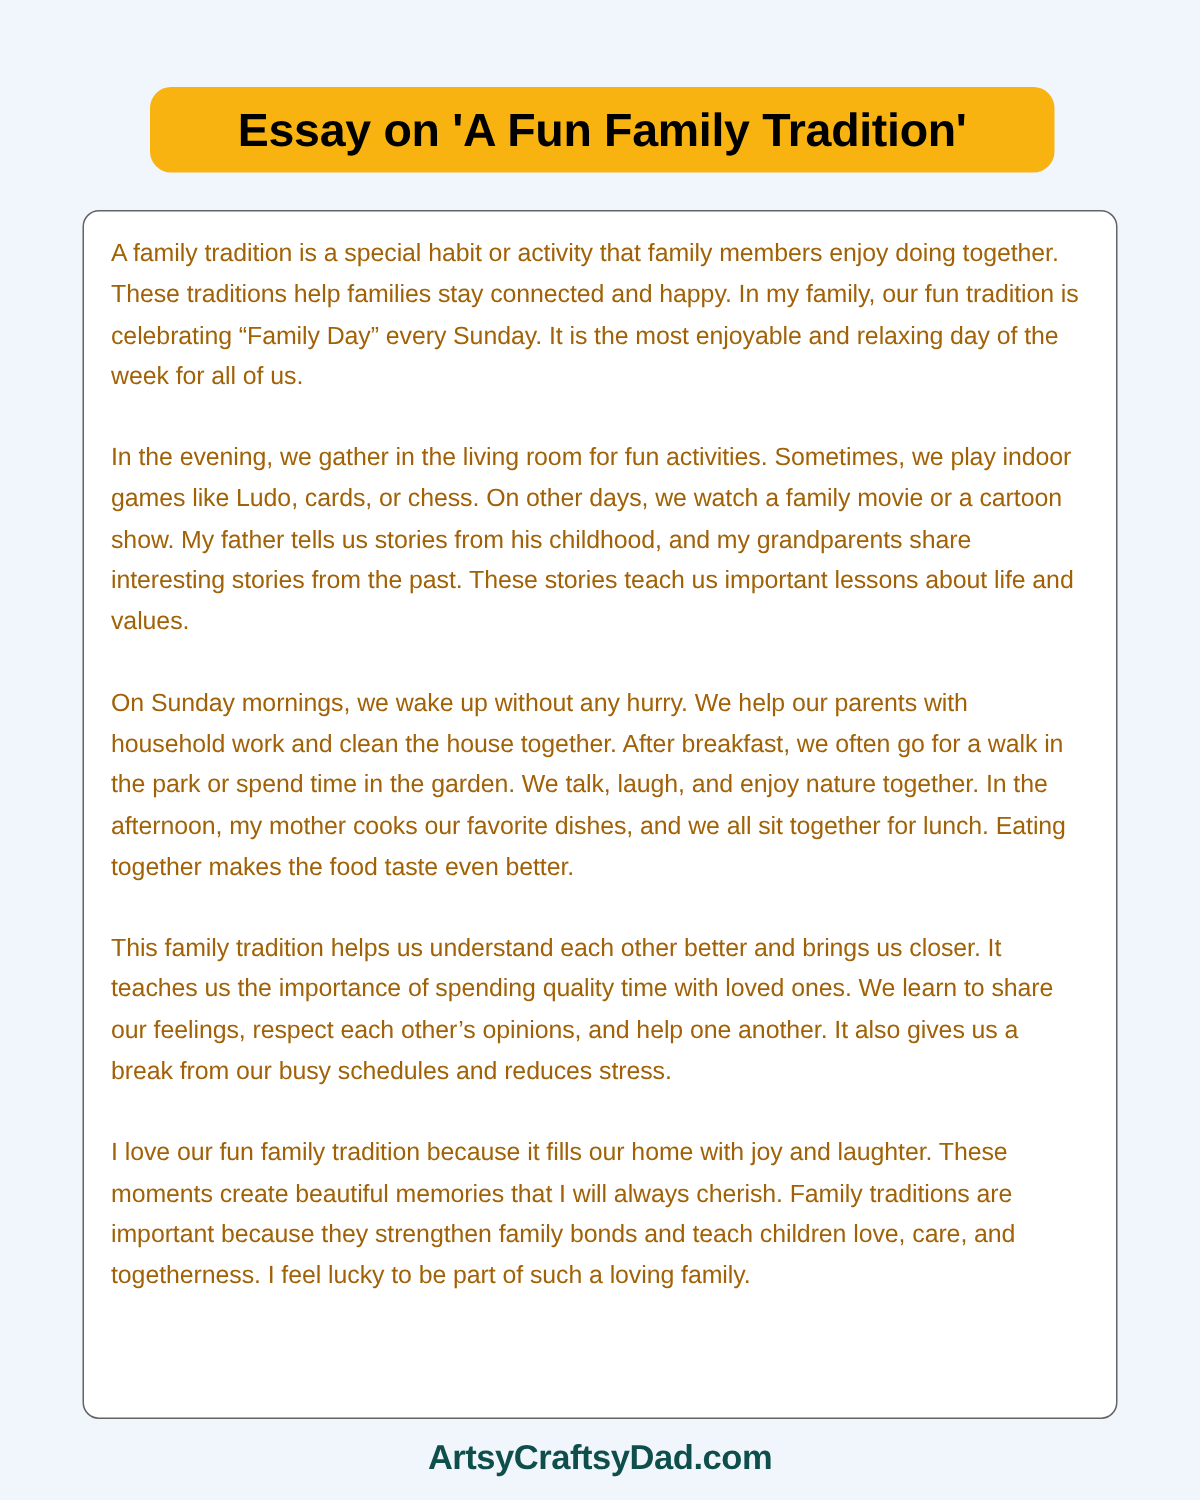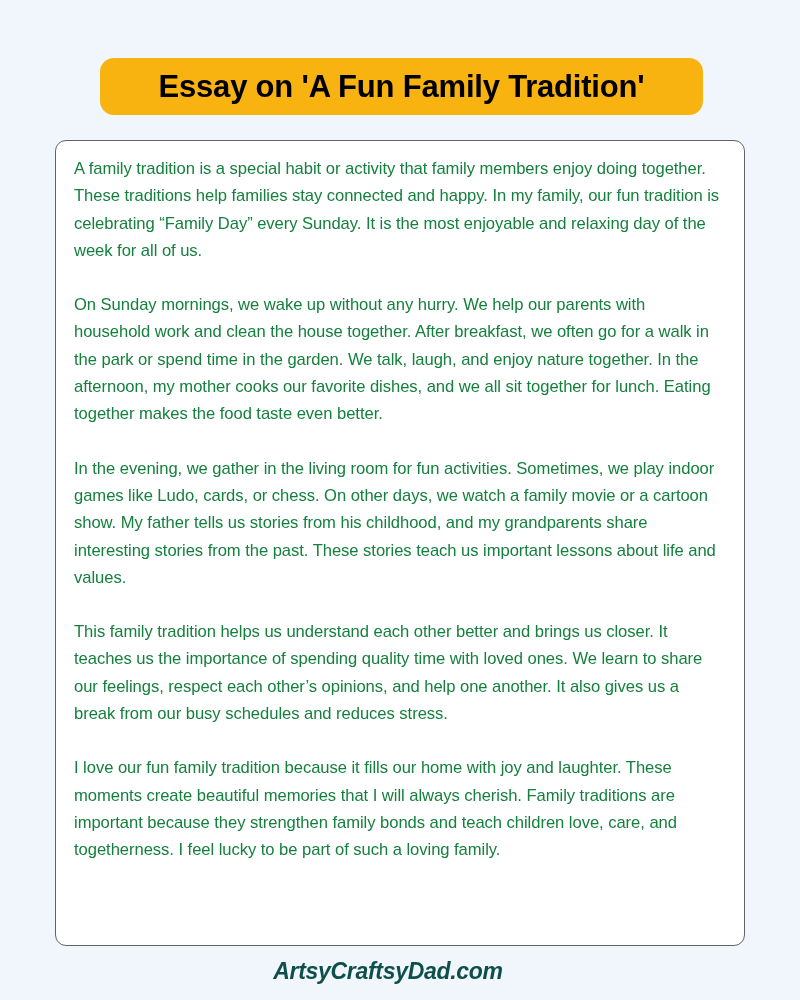--- a/index.html
+++ b/index.html
@@ -59,41 +59,40 @@
     border: 1.6px solid #636363;
     border-radius: 11px;
     padding: 14px 22px 14px 18px;
     overflow: hidden;
   }
 
   .essay-body {
     font-family: "Liberation Sans", sans-serif;
     font-size: 16.6px;
     line-height: 27.3px;
-    color: #15803d;
+    color: #a16207;
     letter-spacing: -0.05px;
   }
 
   .essay-body p {
     margin: 0 0 27px 0;
     text-align: left;
   }
 
   .essay-body p:last-child {
     margin-bottom: 18px;
   }
 
   
   .footer {
     position: absolute;
-    left: 0;
+    left: 12px;
     top: 958px;
     width: 776px;
     text-align: center;
-    font-style: italic;
   }
 
   .footer-text {
     font-family: "Liberation Sans", sans-serif;
     font-size: 23px;
     font-weight: bold;
     color: #0e4f4c;
     letter-spacing: -0.3px;
   }
 </style>
@@ -102,22 +101,22 @@
 
 <div class="page">
 
   <div class="title-pill">
     <span class="title-text">Essay on 'A Fun Family Tradition'</span>
   </div>
 
   <div class="essay-box">
     <div class="essay-body">
       <p>A family tradition is a special habit or activity that family members enjoy doing together. These traditions help families stay connected and happy. In my family, our fun tradition is celebrating “Family Day” every Sunday. It is the most enjoyable and relaxing day of the week for all of us.</p>
+      <p>In the evening, we gather in the living room for fun activities. Sometimes, we play indoor games like Ludo, cards, or chess. On other days, we watch a family movie or a cartoon show. My father tells us stories from his childhood, and my grandparents share interesting stories from the past. These stories teach us important lessons about life and values.</p>
       <p>On Sunday mornings, we wake up without any hurry. We help our parents with household work and clean the house together. After breakfast, we often go for a walk in the park or spend time in the garden. We talk, laugh, and enjoy nature together. In the afternoon, my mother cooks our favorite dishes, and we all sit together for lunch. Eating together makes the food taste even better.</p>
-      <p>In the evening, we gather in the living room for fun activities. Sometimes, we play indoor games like Ludo, cards, or chess. On other days, we watch a family movie or a cartoon show. My father tells us stories from his childhood, and my grandparents share interesting stories from the past. These stories teach us important lessons about life and values.</p>
       <p>This family tradition helps us understand each other better and brings us closer. It teaches us the importance of spending quality time with loved ones. We learn to share our feelings, respect each other’s opinions, and help one another. It also gives us a break from our busy schedules and reduces stress.</p>
       <p>I love our fun family tradition because it fills our home with joy and laughter. These moments create beautiful memories that I will always cherish. Family traditions are important because they strengthen family bonds and teach children love, care, and togetherness. I feel lucky to be part of such a loving family.</p>
     </div>
   </div>
 
   <div class="footer">
     <span class="footer-text">ArtsyCraftsyDad.com</span>
   </div>
 
 </div>

